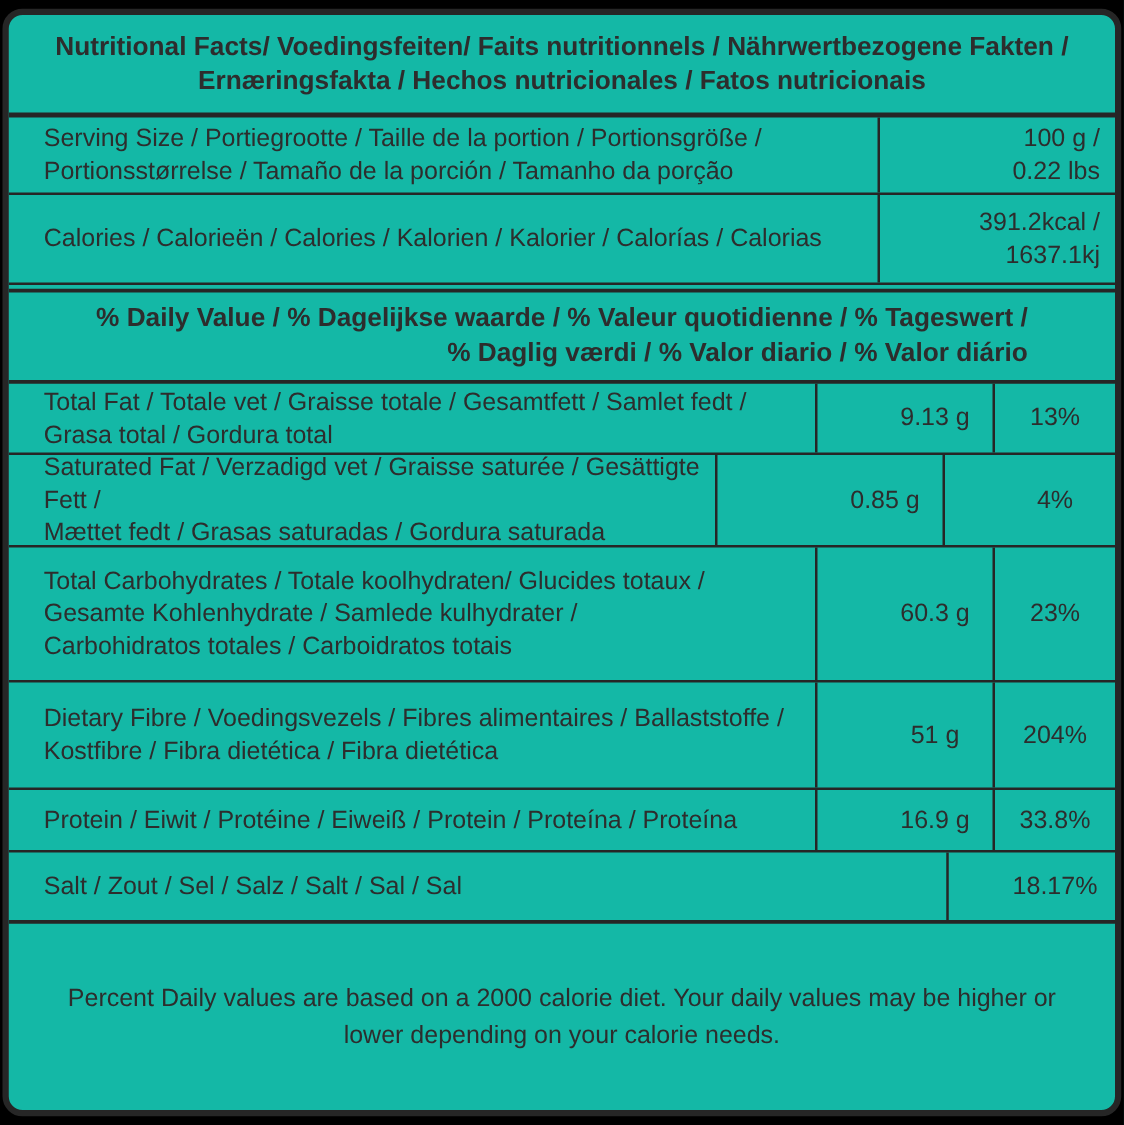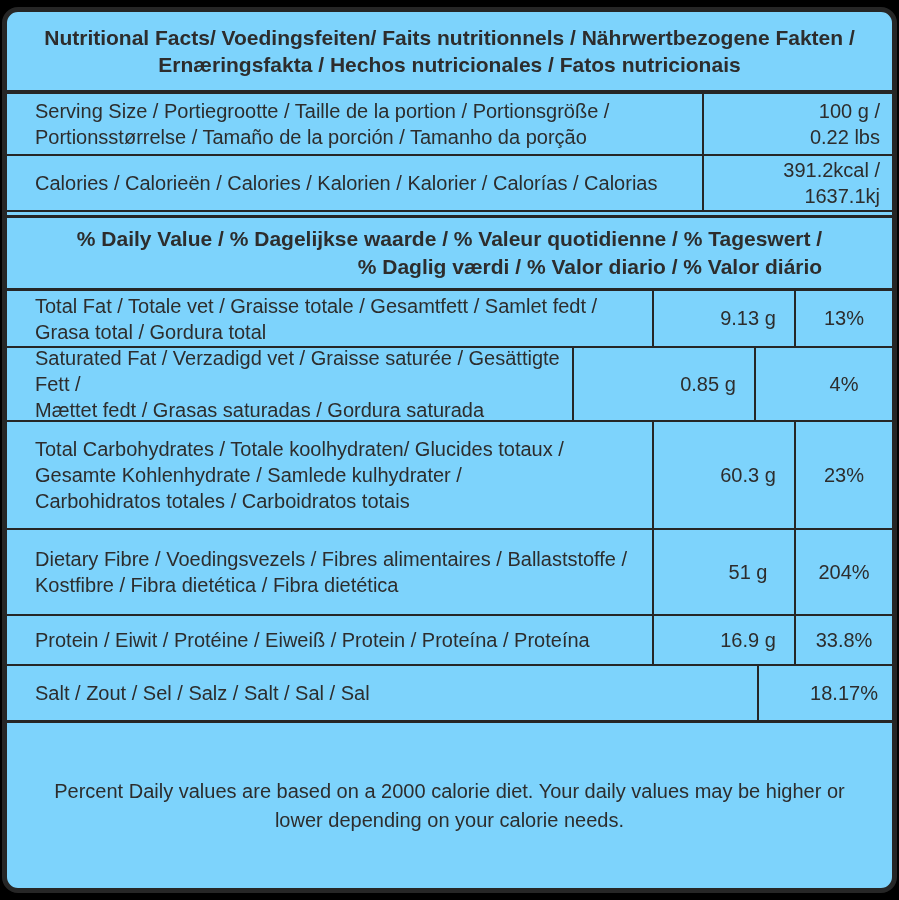--- a/index.html
+++ b/index.html
@@ -12,21 +12,21 @@
     font-family: "Liberation Sans", sans-serif;
     color: #2d2d2d;
   }
   .label-wrap {
     position: absolute;
     left: 2px;
     top: 7px;
     width: 895px;
     height: 886px;
     box-sizing: border-box;
-    background: #7dd3fc;
+    background: #14b8a6;
     border: 5px solid #262626;
     border-radius: 16px;
     display: flex;
     flex-direction: column;
     overflow: hidden;
   }
   .row {
     box-sizing: border-box;
     display: flex;
     flex-direction: row;
@@ -40,21 +40,21 @@
     border-bottom: 4px solid #262626;
     align-items: center;
     justify-content: center;
     text-align: center;
     font-weight: bold;
     font-size: 21px;
     line-height: 1.3;
     padding: 0 8px;
   }
   .r-serving  { height: 62px; }
-  .r-calories { height: 56px; }
+  .r-calories { height: 72px; }
   .r-daily {
     height: 76px;
     margin-top: 3px;
     border-top: 3px solid #262626;
     border-bottom: 3px solid #262626;
     align-items: center;
     justify-content: center;
     text-align: right;
     font-weight: bold;
     font-size: 21px;

